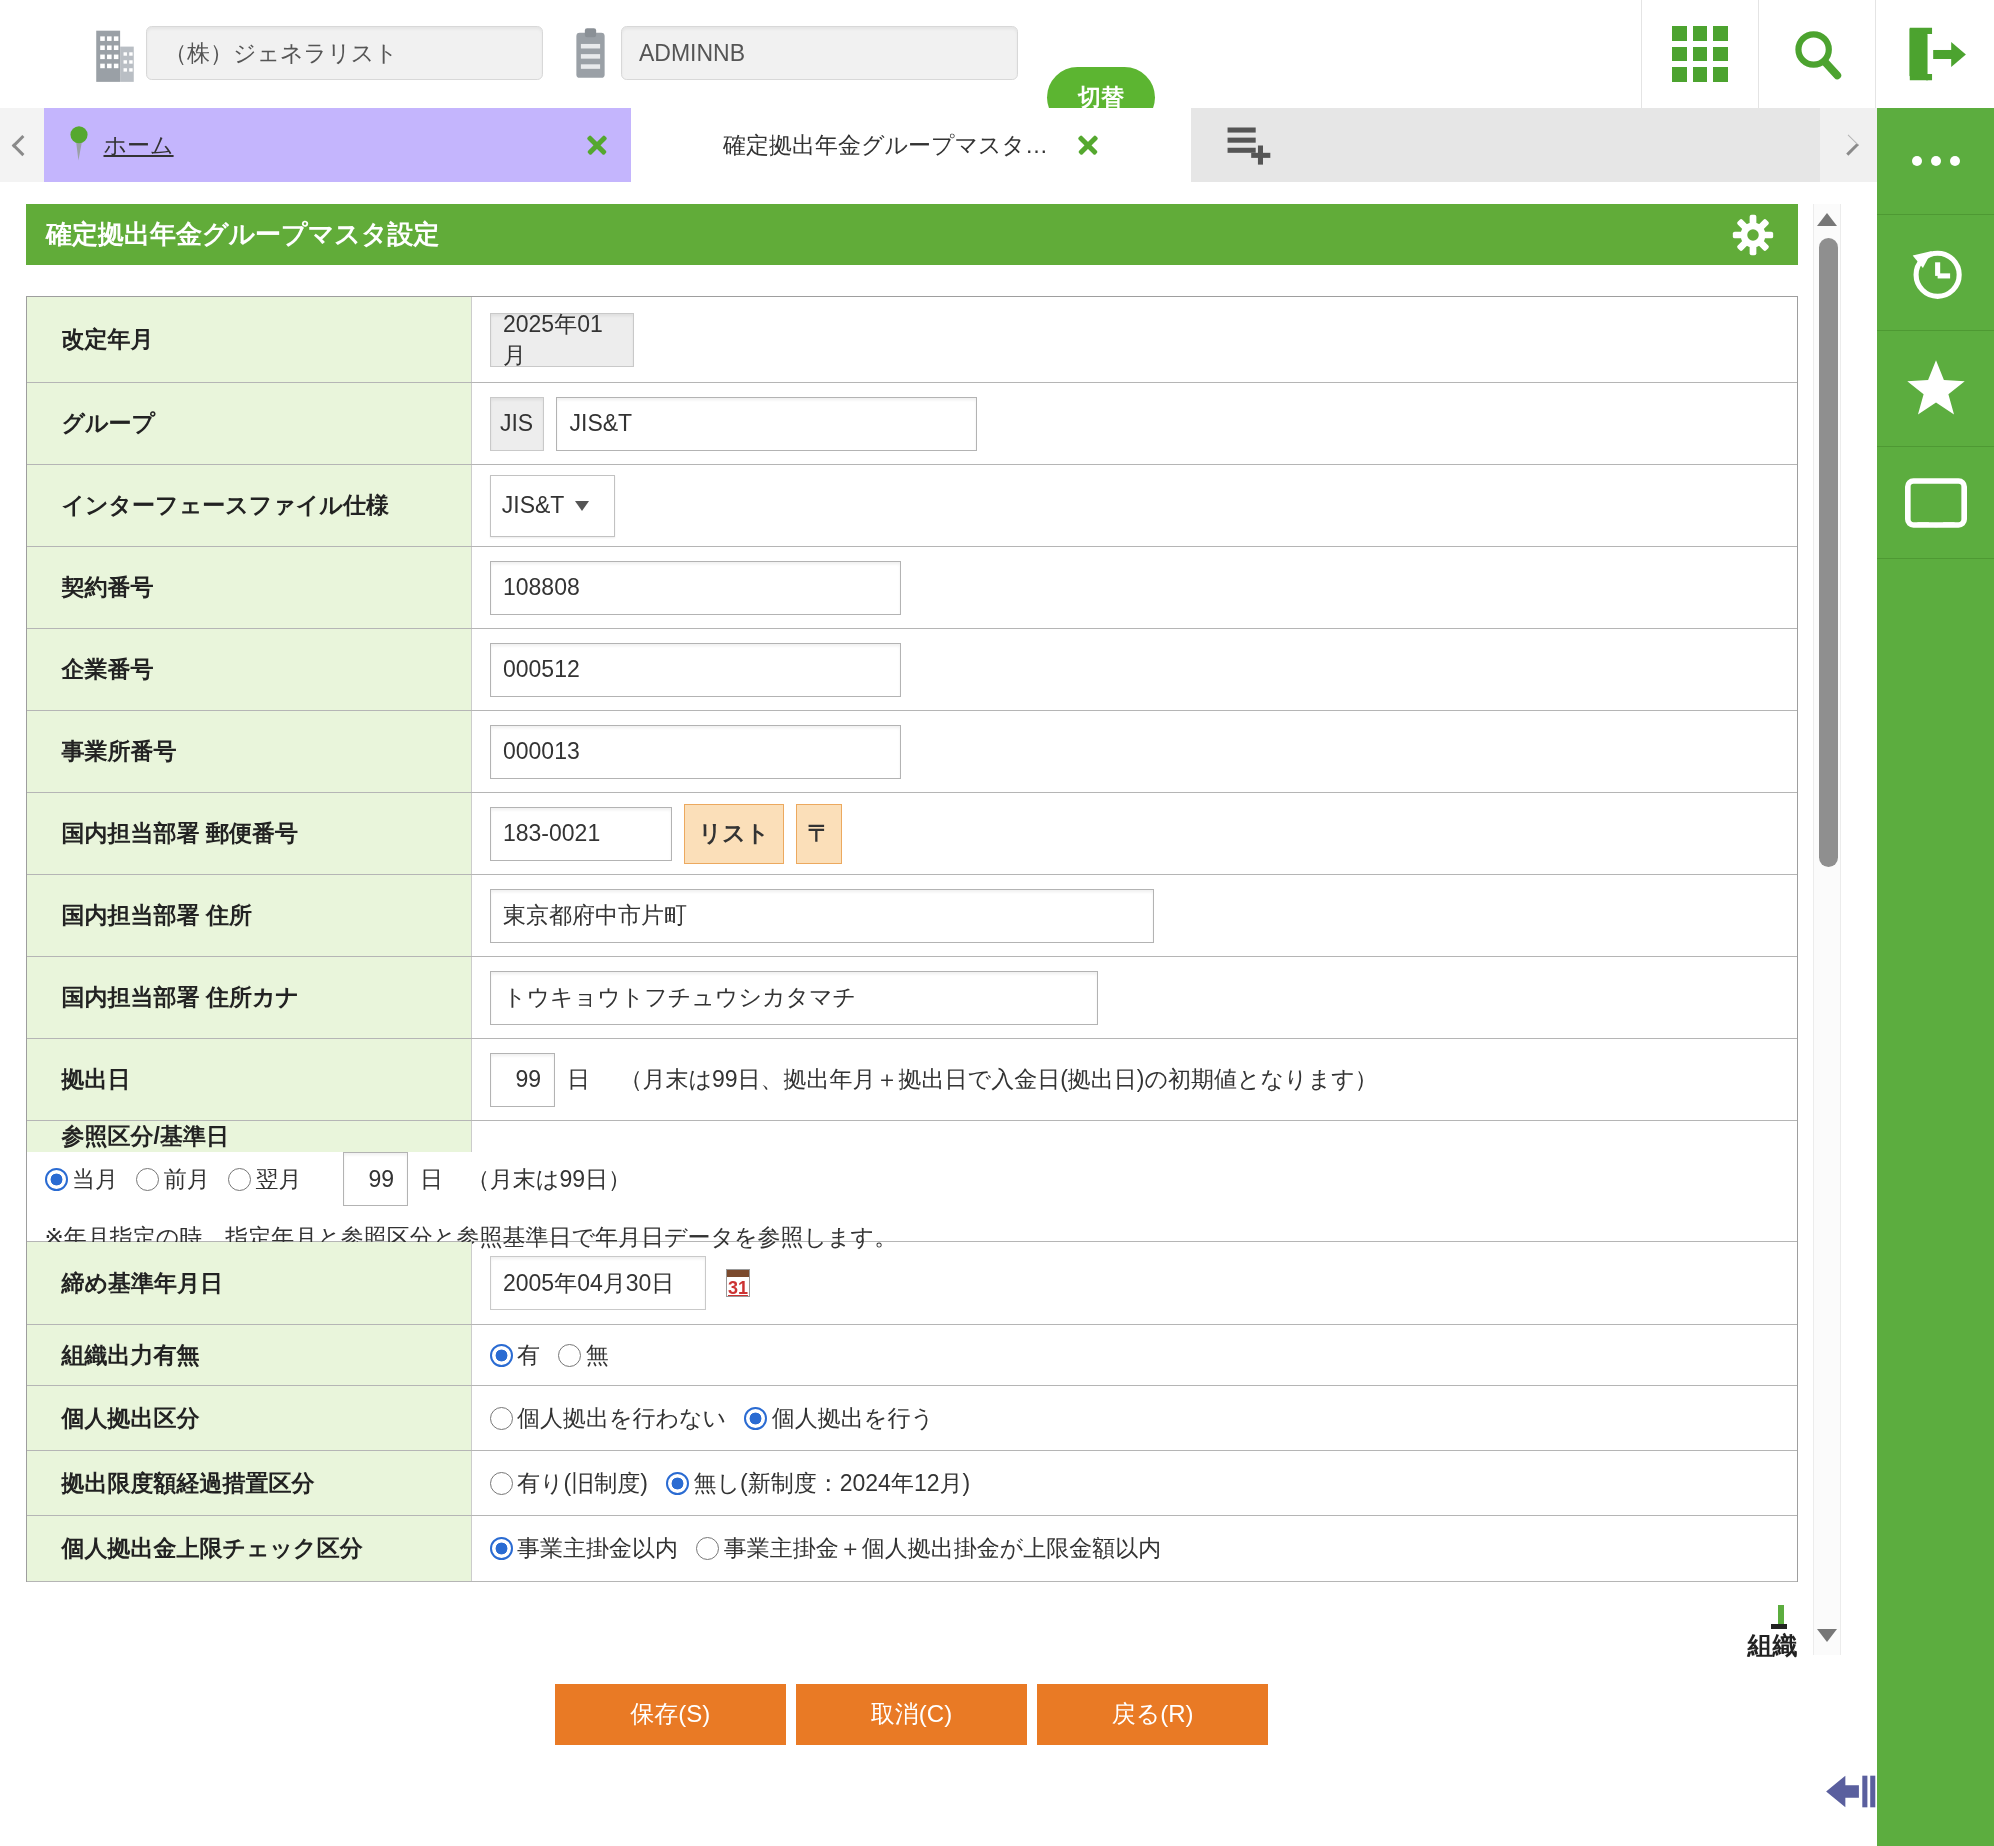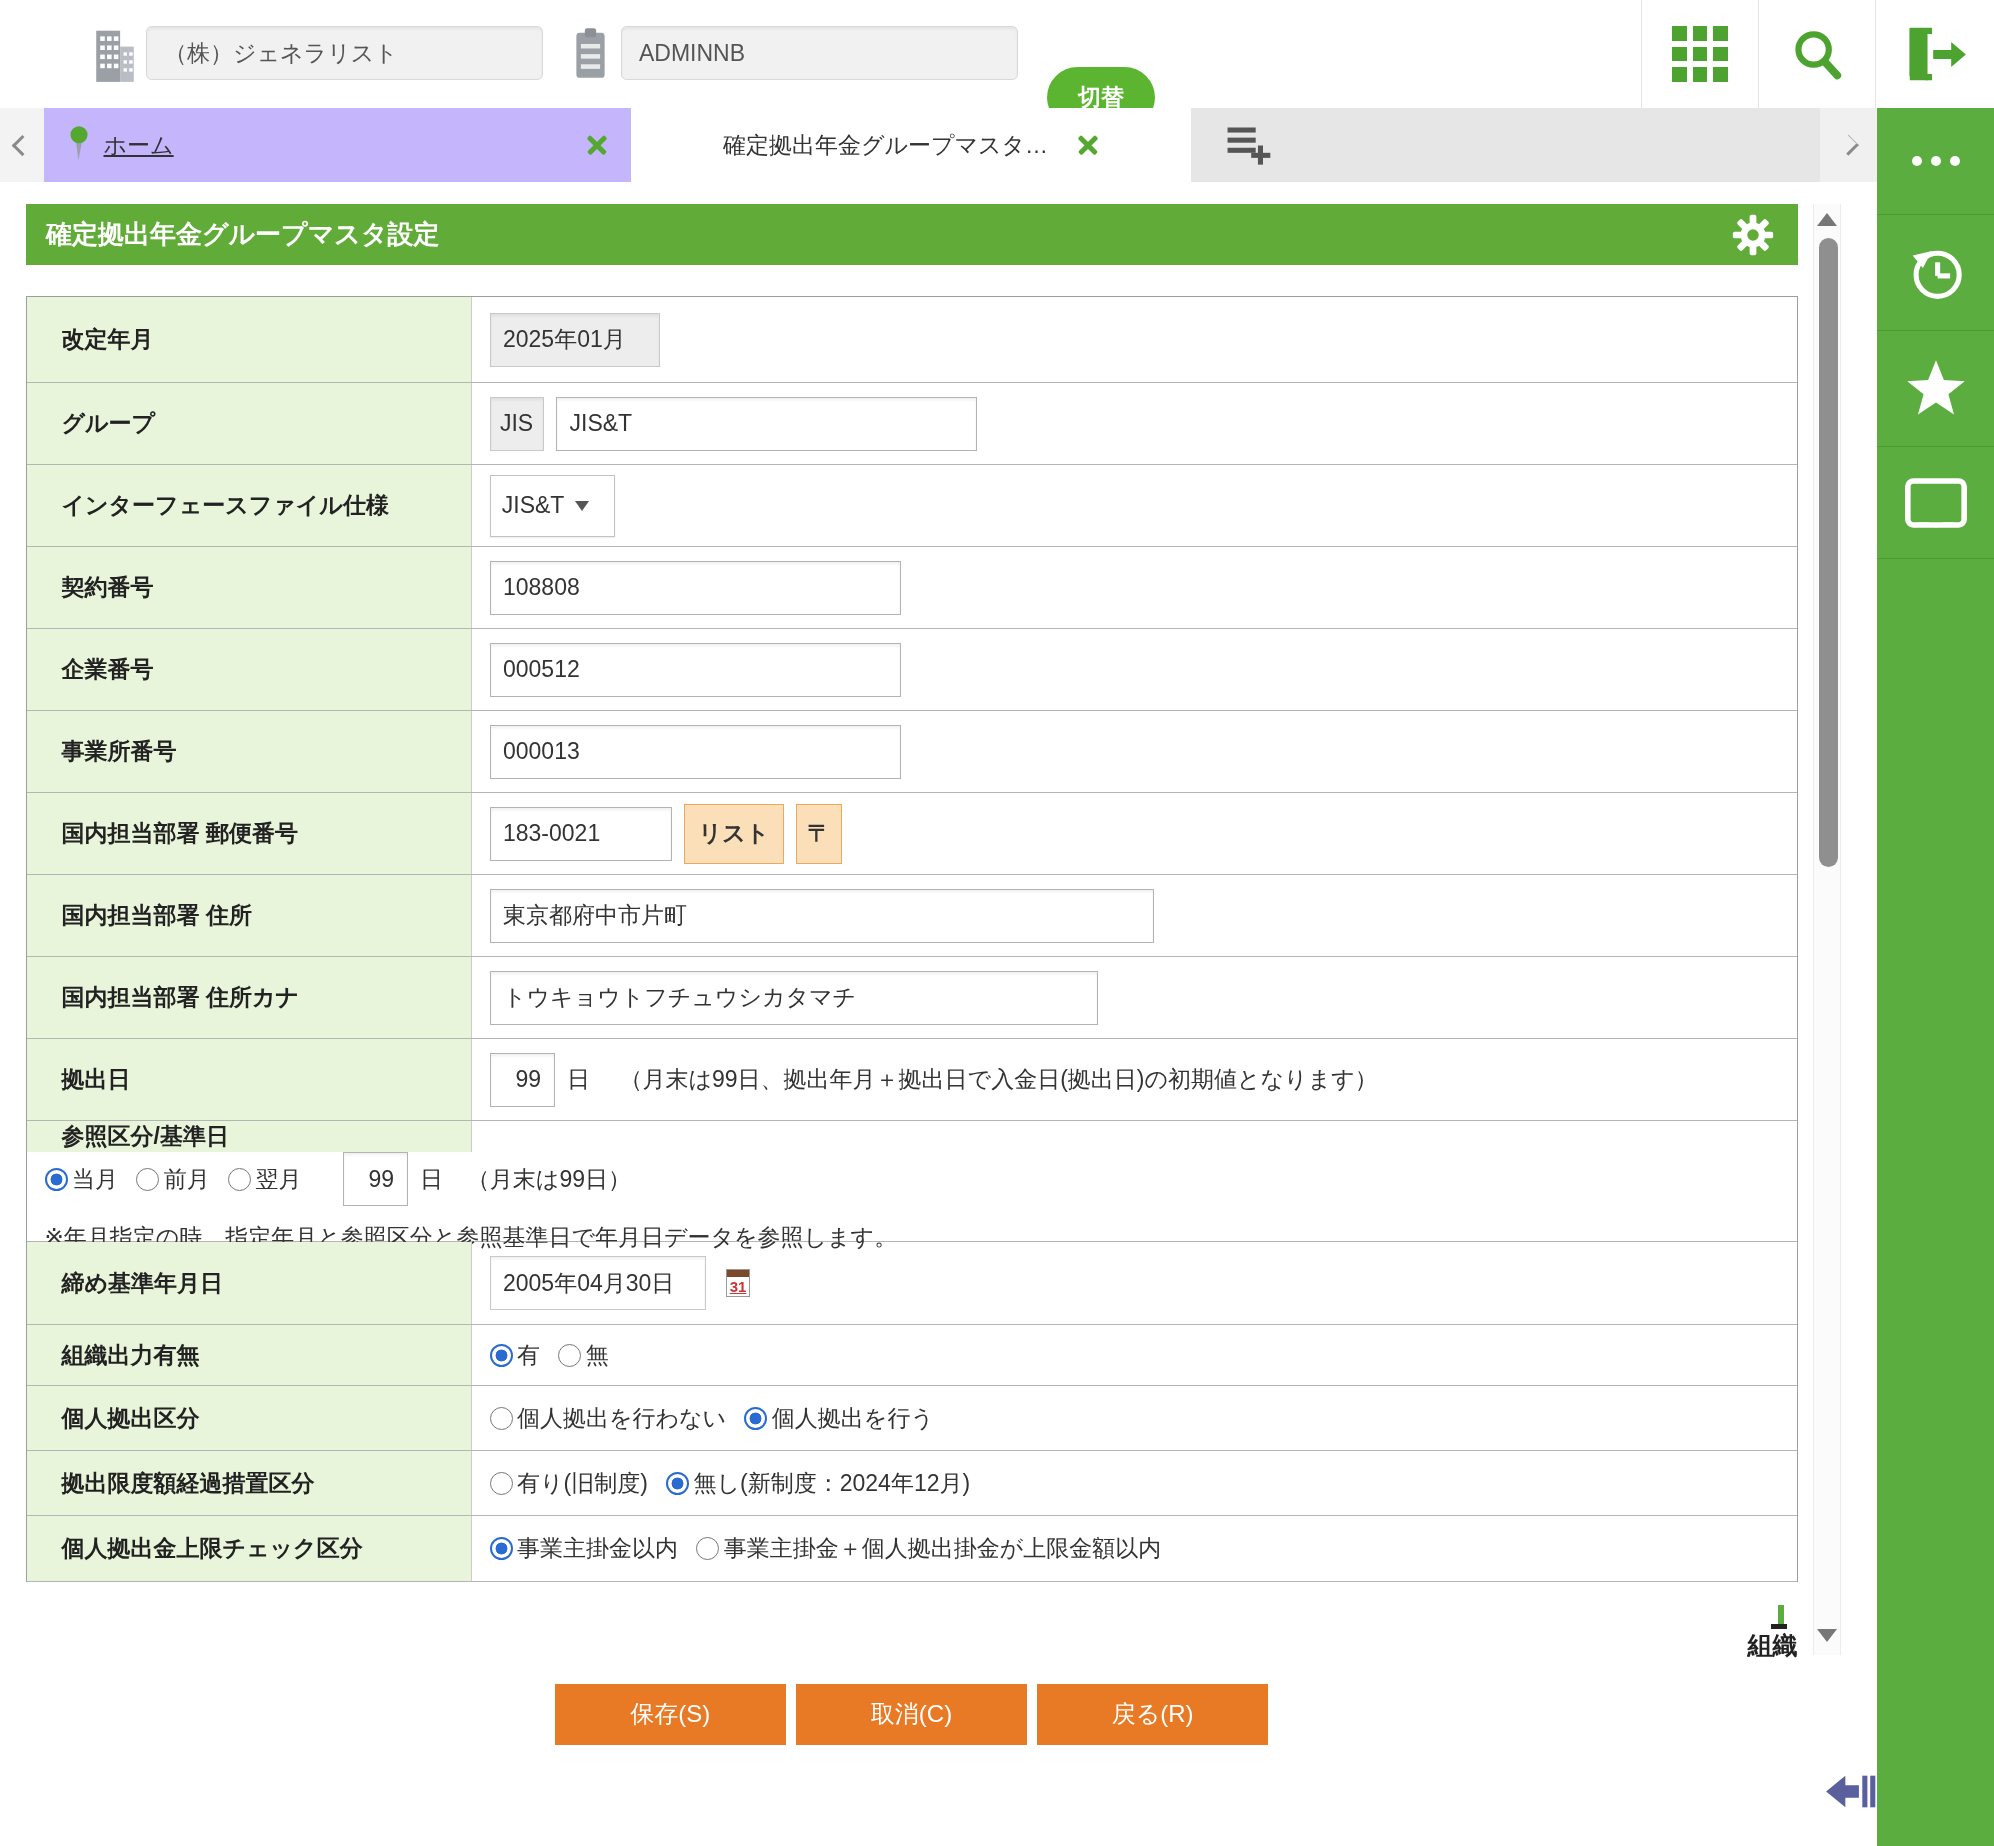--- a/index.html
+++ b/index.html
@@ -73,21 +73,21 @@
        padding:0 11.3px;font-size:23px;box-shadow:0 1.1px 1.7px rgba(0,0,0,.08);cursor:pointer;}
   .caret{width:0;height:0;border-left:7.4px solid transparent;border-right:7.4px solid transparent;border-top:10.2px solid #555;}
   .btn-peach{height:60px;background:#FBDFB9;border:1.7px solid #ECA95F;display:flex;align-items:center;justify-content:center;
        font-size:23px;font-weight:bold;color:#333;cursor:pointer;padding:0 13.6px;}
   .ritem{display:flex;align-items:center;gap:4.5px;margin-right:5.7px;}
   .rd{width:23px;height:23px;border-radius:50%;flex:none;cursor:pointer;}
   .rd.off{border:1.7px solid #777;background:#fff;}
   .rd.on{border:2.3px solid #2A6BD2;background:radial-gradient(circle,#2A6BD2 0 5.7px,#fff 6.2px);}
   .cal{width:24px;height:28px;border:1.1px solid #999;background:#fff;position:relative;cursor:pointer;margin-left:8px;}
   .cal .top{position:absolute;left:0;top:0;width:100%;height:6.8px;background:#7B4A2D;}
-  .cal .d{position:absolute;left:0;top:8px;width:100%;text-align:center;font-size:15px;font-weight:bold;
+  .cal .d{position:absolute;left:0;top:8px;width:100%;text-align:center;font-size:18px;font-weight:bold;
           color:#C33;text-decoration:underline;}
 
   
   .sect{margin-top:23px;height:57px;display:flex;align-items:flex-end;flex-direction:column;}
   .sect .bar{width:5.7px;height:57px;background:#5CAD3F;margin-right:13.6px;}
   .sect .sq{width:16px;height:16px;background:#222;margin-right:10.2px;}
   .sect .t{font-size:25px;font-weight:bold;color:#222;}
   .btnrow{margin-top:21.5px;display:flex;justify-content:center;gap:10.2px;}
   .obtn{width:231px;height:61px;background:#E97A25;color:#fff;font-size:24px;display:flex;align-items:center;
         justify-content:center;cursor:pointer;}
@@ -258,21 +258,21 @@
         </g>
         <circle cx="50" cy="50" r="12" fill="#61AC39"></circle>
       </svg>
     </div>
 
     <div class="form">
 
       <div class="r" style="height:86px;">
         <div class="lab">改定年月</div>
         <div class="val">
-          <span class="inp ro" style="width:170px;">2025年01月</span>
+          <span class="inp ro" style="width:144px;">2025年01月</span>
         </div>
       </div>
 
       <div class="r" style="height:82px;">
         <div class="lab">グループ</div>
         <div class="val">
           <span class="inp ro" style="width:54px;justify-content:center;">JIS</span>
           <span class="inp" style="width:421px;">JIS&amp;T</span>
         </div>
       </div>

